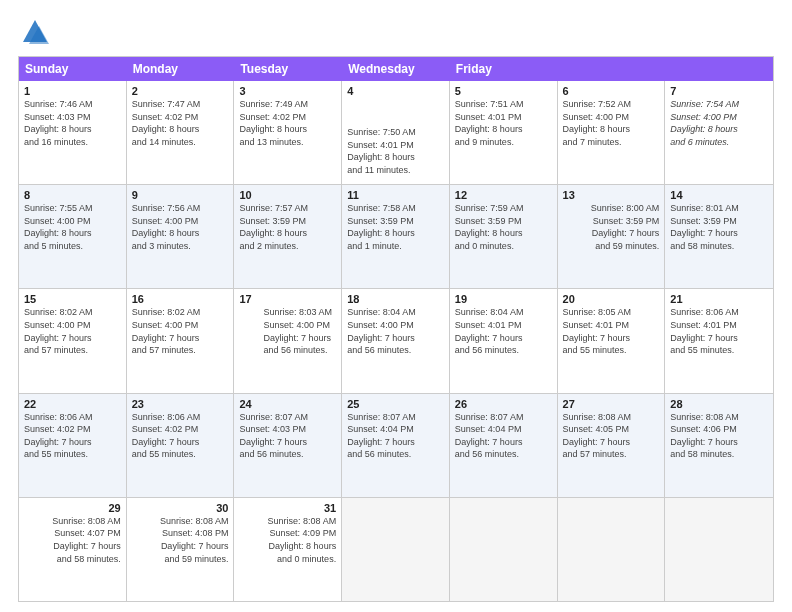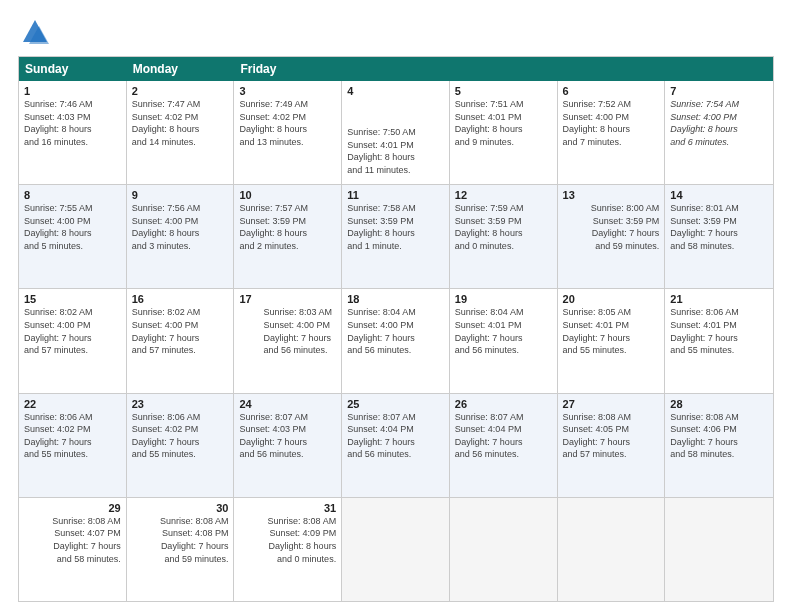--- a/index.html
+++ b/index.html
@@ -61,21 +61,21 @@
       color: #444;
     }
     .calendar {
       flex: 1;
       display: flex;
       flex-direction: column;
     }
     .cal-header {
       display: grid;
       grid-template-columns: repeat(7, 1fr);
-      background: #0f766e;
+      background: #8b5cf6;
     }
     .cal-header-cell {
       color: #fff;
       font-size: 12px;
       font-weight: bold;
       padding: 5px 6px;
       text-align: left;
     }
     .cal-row {
       display: grid;
@@ -147,20 +147,22 @@
       <h1></h1>
       <h2></h2>
     </div>
   </div>
 
   <div class="calendar">
     <div class="cal-header-wrapper">
       <div class="cal-header" id="cal-header">
           <div class="cal-header-cell">Sunday</div>
           <div class="cal-header-cell">Monday</div>
+          <div class="cal-header-cell">Tuesday</div>
+          <div class="cal-header-cell">Wednesday</div>
           <div class="cal-header-cell">Friday</div>
         </div>
     </div>
     <div class="cal-grid-wrapper" id="cal-body">
         <div class="cal-row">
           <div class="cal-cell">
             <span class="day-num">1</span>
             <div class="day-info" style="white-space: pre-line;">Sunrise: 7:46 AM
 Sunset: 4:03 PM
 Daylight: 8 hours

